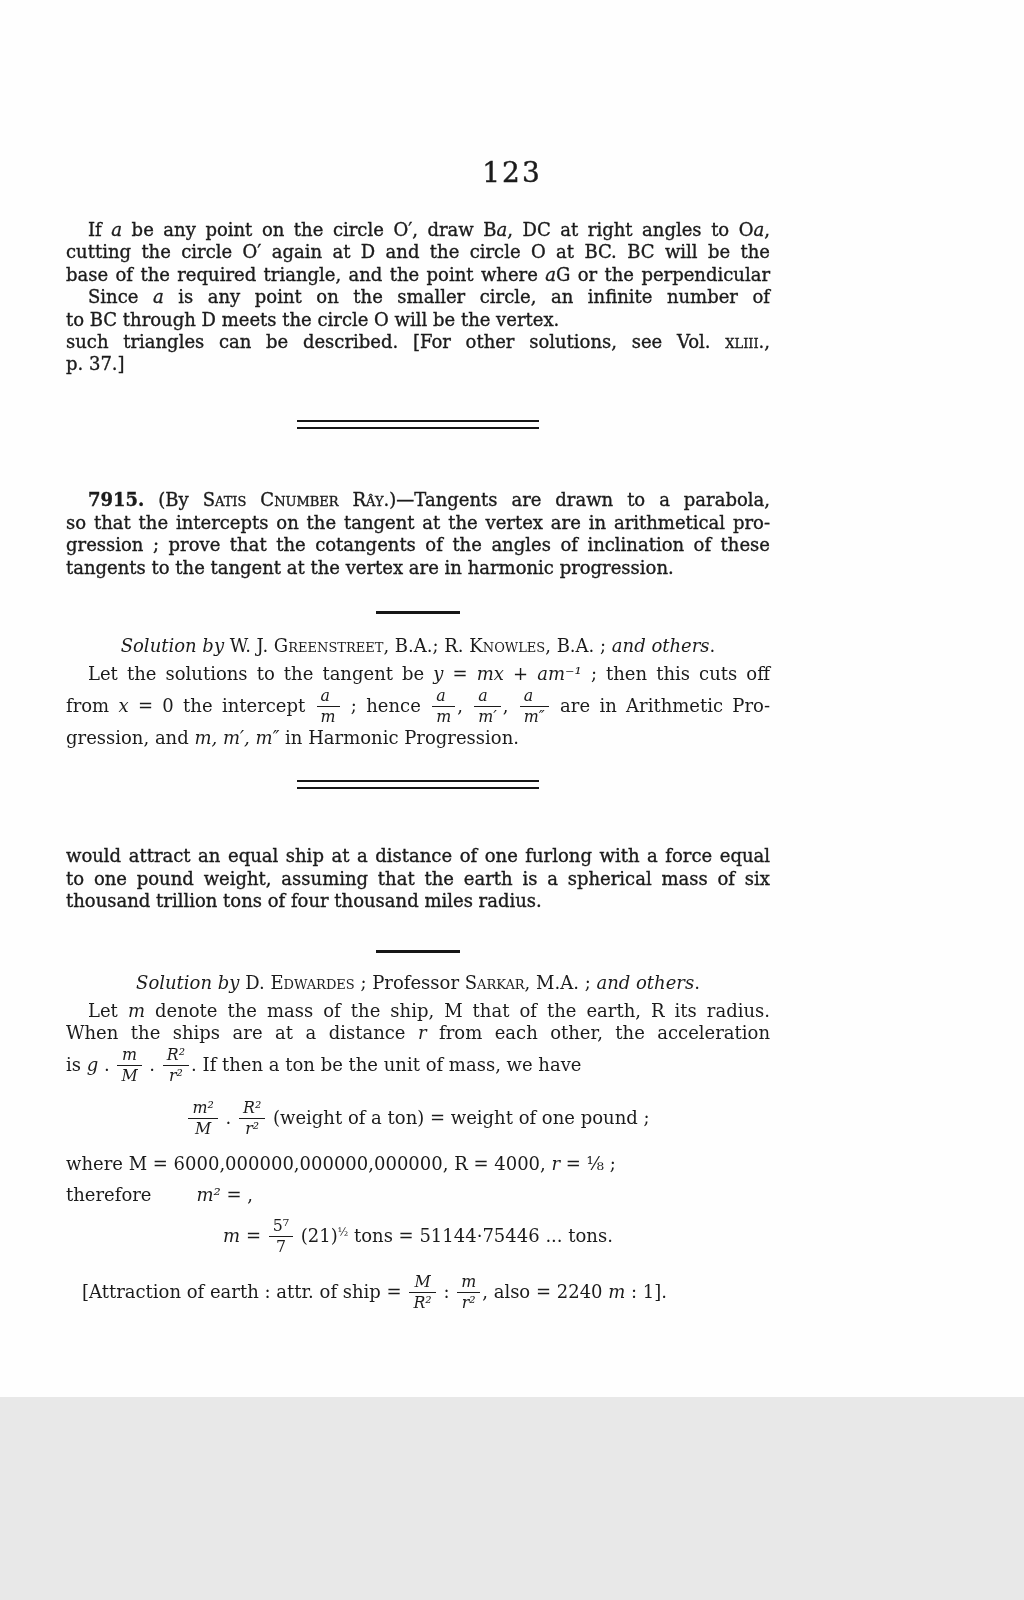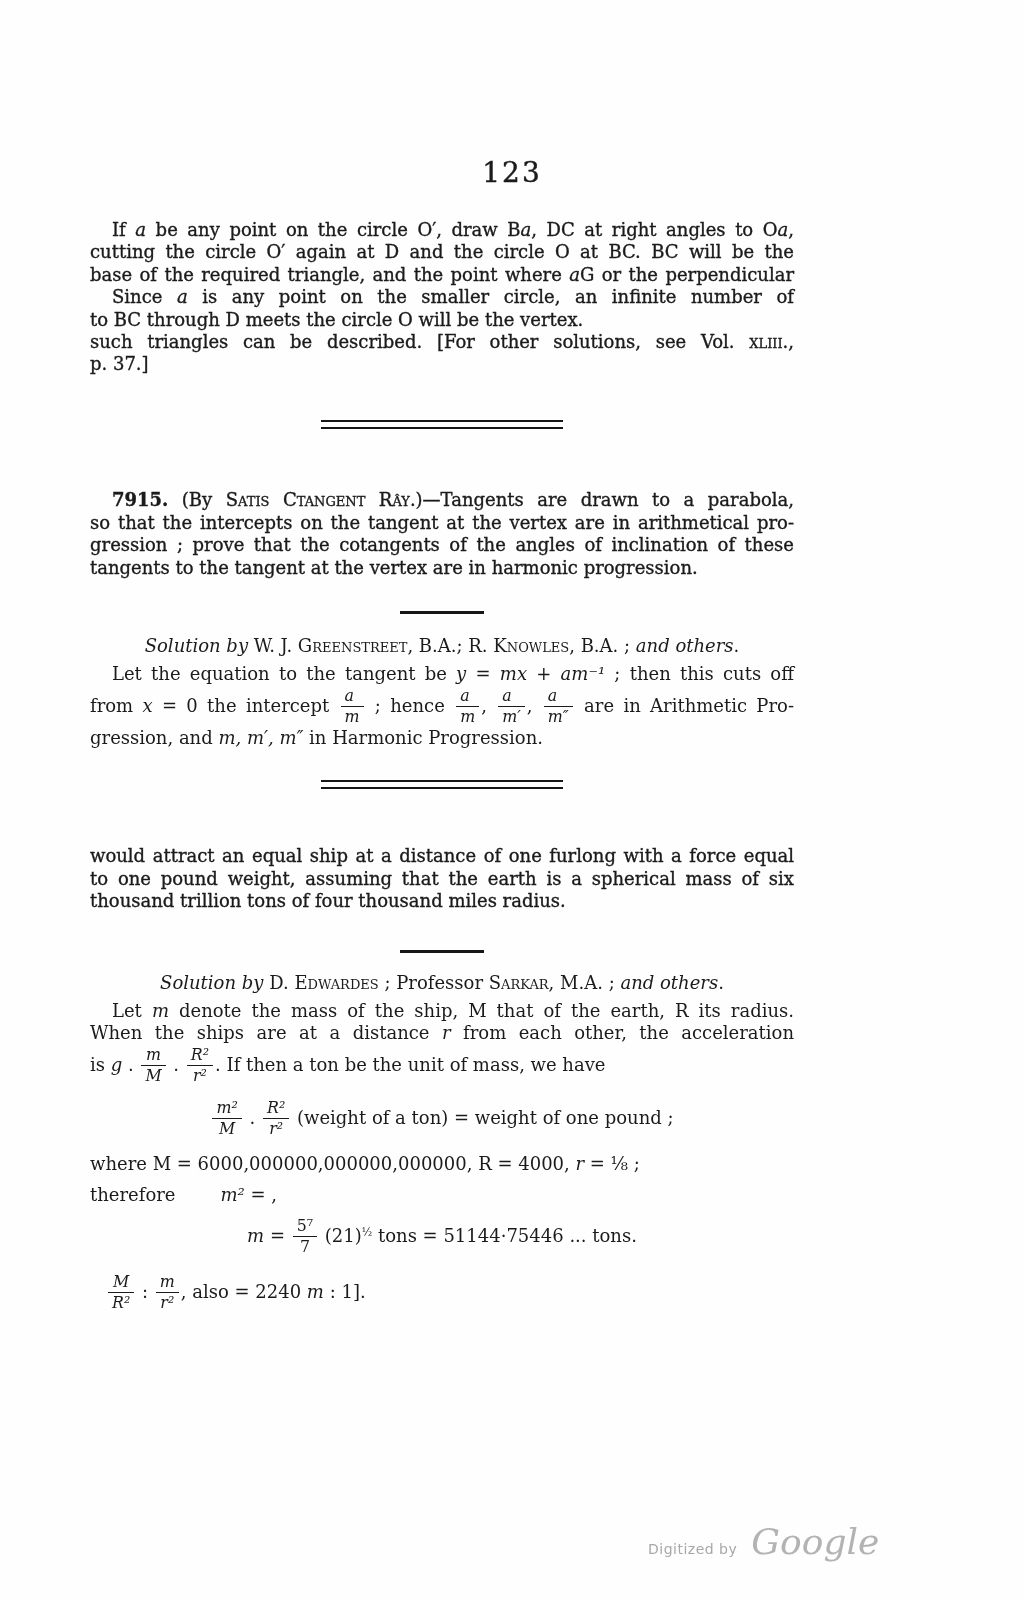--- a/index.html
+++ b/index.html
@@ -1,33 +1,33 @@
 <!DOCTYPE html>
 <html><head>
 <meta charset="utf-8">
 <style>
   html,body{margin:0;padding:0;background:#e8e8e8;}
   .page{
     position:relative;
-    width:1024px;height:1600px;
+    width:1024px;height:1397px;
     background:#fefefe;
     color:#1b1b1b;
     font-family:"DejaVu Serif","Liberation Serif",serif;
     overflow:hidden;
   }
   .pagenum{
     margin-top:156px;
     text-align:center;
     font-size:28px;
     letter-spacing:2px;
     -webkit-text-stroke:0.4px currentColor;
   }
   .col{
     width:704px;
-    margin-left:90px;
+    margin-left:66px;
     font-size:18px;
     line-height:22.4px;
   }
   .tline{text-align:justify;}
   .tline.j{text-align-last:justify;}
   .tline.ind{text-indent:22px;}
   .heavy{-webkit-text-stroke:0.35px currentColor;}
   .i{font-style:italic;}
   .b{font-weight:bold;}
   .sc{font-variant:small-caps;}
@@ -91,32 +91,32 @@
         <div class="tline j"><span>such triangles can be described.  [For other solutions, see Vol. </span><span class="sc">xliii</span><span>.,</span></div>
         <div class="tline"><span>p. 37.]</span></div>
       </div>
 
     <div class="rule-double">
       <div class="rl-top"></div>
       <div class="rl-bot"></div>
     </div>
 
     <div class="mt-prob1 heavy">
-        <div class="tline j ind"><span class="b">7915.</span><span>  (By </span><span>S</span><span class="sc">atis</span><span> C</span><span class="sc">tangent</span><span> R</span><span class="sc">ây</span><span>.)—Tangents are drawn to a parabola,</span></div>
+        <div class="tline j ind"><span class="b">7915.</span><span>  (By </span><span>S</span><span class="sc">atis</span><span> C</span><span class="sc">number</span><span> R</span><span class="sc">ây</span><span>.)—Tangents are drawn to a parabola,</span></div>
         <div class="tline j"><span>so that the intercepts on the tangent at the vertex are in arithmetical pro-</span></div>
         <div class="tline j"><span>gression ; prove that the cotangents of the angles of inclination of these</span></div>
         <div class="tline"><span>tangents to the tangent at the vertex are in harmonic progression.</span></div>
       </div>
 
     <div class="rule-short"></div>
 
     <div class="attrib"><span class="i">Solution by</span><span> W. J. G</span><span class="sc">reenstreet</span><span>, B.A.; R. K</span><span class="sc">nowles</span><span>, B.A. ; </span><span class="i">and others</span><span>.</span></div>
 
     <div class="mt-solbody">
-        <div class="tline j ind"><span>Let the equation to the tangent be </span><span class="i">y</span><span> = </span><span class="i">mx</span><span> + </span><span class="i">am⁻¹</span><span> ; then this cuts off</span></div>
+        <div class="tline j ind"><span>Let the solutions to the tangent be </span><span class="i">y</span><span> = </span><span class="i">mx</span><span> + </span><span class="i">am⁻¹</span><span> ; then this cuts off</span></div>
         <div class="tline j"><span>from </span><span class="i">x</span><span> = 0 the intercept </span><span class="frac"><span class="num">a</span><span class="den">m</span></span><span> ; hence </span><span class="frac"><span class="num">a</span><span class="den">m</span></span><span>,  </span><span class="frac"><span class="num">a</span><span class="den">m′</span></span><span>,  </span><span class="frac"><span class="num">a</span><span class="den">m″</span></span><span> are in Arithmetic Pro-</span></div>
         <div class="tline"><span>gression, and </span><span class="i">m, m′, m″</span><span> in Harmonic Progression.</span></div>
       </div>
 
     <div class="rule-double second">
       <div class="rl-top"></div>
       <div class="rl-bot"></div>
     </div>
 
     <div class="mt-prob2 heavy">
@@ -136,21 +136,21 @@
       </div>
 
     <div class="eq center"><span class="frac"><span class="num">m²</span><span class="den">M</span></span><span> . </span><span class="frac"><span class="num">R²</span><span class="den">r²</span></span><span> (weight of a ton)  =  weight of one pound ;</span></div>
 
     <div class="eq where"><span>where   M  =  6000,000000,000000,000000,   R = 4000,   </span><span class="i">r</span><span> = ⅛ ;</span></div>
 
     <div class="eq therefore"><span>therefore</span><span>   </span><span class="i">m²</span><span> = </span><span>,</span></div>
 
     <div class="eq center mres"><span class="i">m</span><span> = </span><span class="frac rm"><span class="num">5⁷</span><span class="den">7</span></span><span> (21)</span><span class="sup">½</span><span> tons  =  51144·75446 ... tons.</span></div>
 
-    <div class="eq attraction"><span class="frac"><span class="num">M</span><span class="den">R²</span></span><span> : </span><span class="frac"><span class="num">m</span><span class="den">r²</span></span><span>, also = 2240 </span><span class="i">m</span><span> : 1].</span></div>
+    <div class="eq attraction"><span>[Attraction of  earth : attr. of  ship = </span><span class="frac"><span class="num">M</span><span class="den">R²</span></span><span> : </span><span class="frac"><span class="num">m</span><span class="den">r²</span></span><span>, also = 2240 </span><span class="i">m</span><span> : 1].</span></div>
 
   </div>
 
   <div class="watermark">
     <span class="wm-pre">Digitized by</span>
     <span class="wm-logo">Google</span>
   </div>
 
 </div>
 

